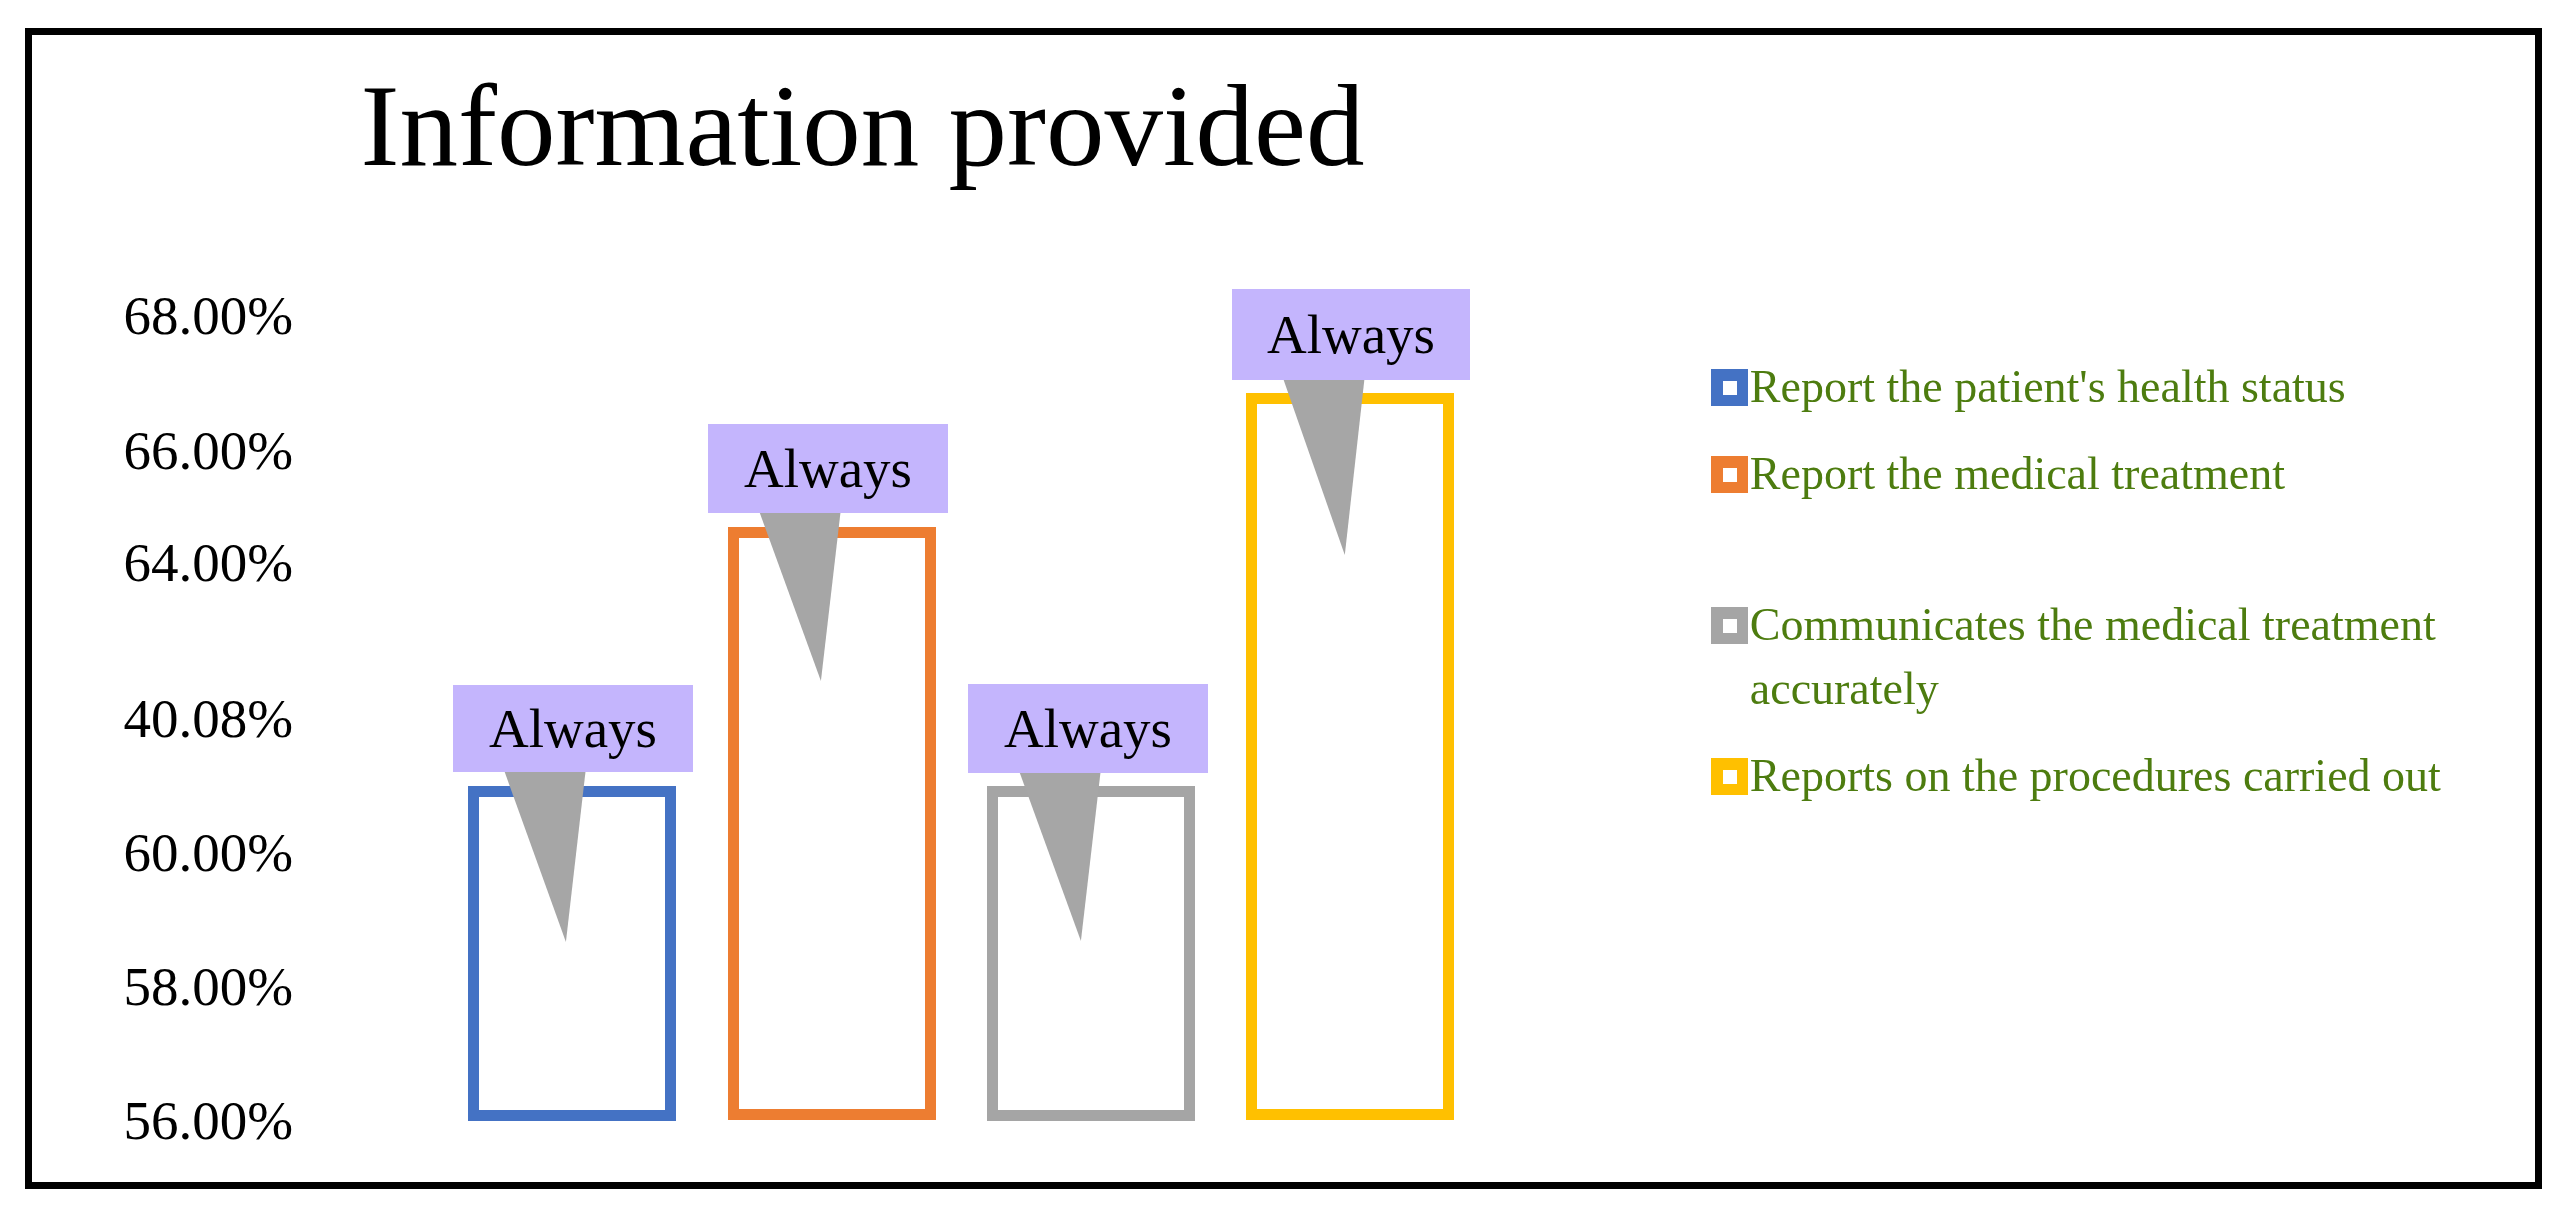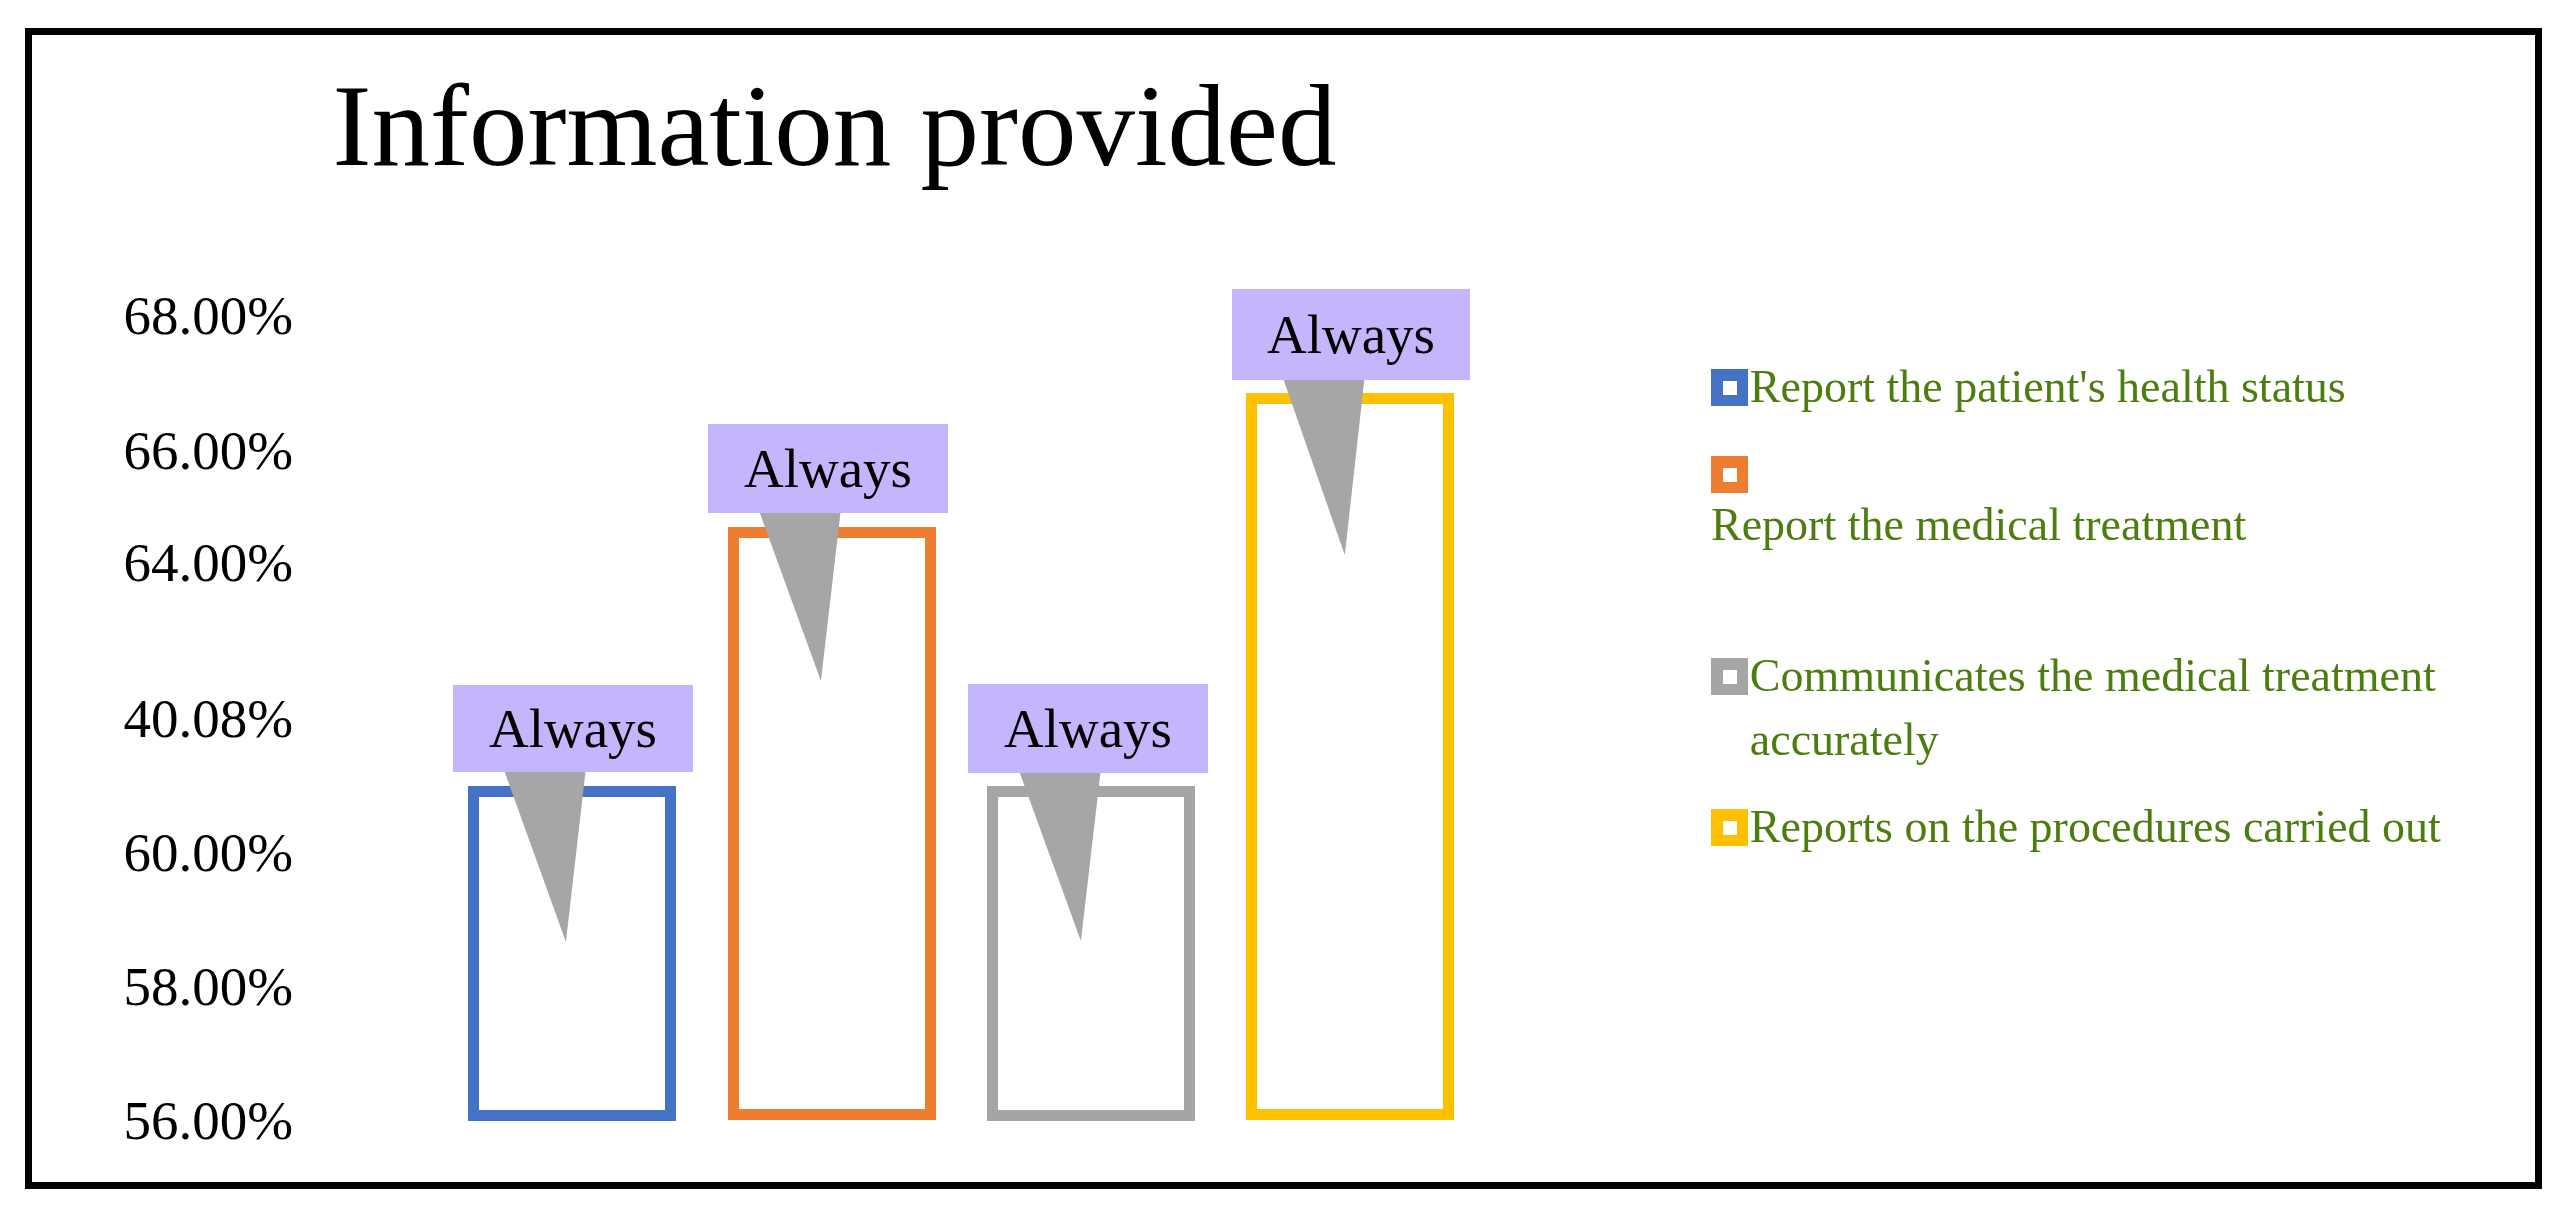--- a/index.html
+++ b/index.html
@@ -33,20 +33,21 @@
     position: absolute;
     left: 0;
     top: 62px;
     width: 1669px;
     text-align: center;
     font-size: 117px;
     line-height: 1.1;
     color: #000000;
     font-family: "Liberation Serif", "DejaVu Serif", serif;
     white-space: nowrap;
+    padding-left: 28px;
   }
   
   .plot-area {
     position: absolute;
     left: 0;
     top: 0;
     width: 1687px;
     height: 1216px;
   }
   
@@ -199,21 +200,21 @@
     </div>
   </div>
 
   <div class="legend">
     <div class="legend-item">
       <span class="legend-swatch" style="background:#4472C4;">
           <i></i>
         </span>
       <span class="legend-label">Report the patient's health status</span>
     </div>
-    <div class="legend-item" style="margin-bottom:87px;flex-direction:column;">
+    <div class="legend-item" style="margin-bottom:87px;">
       <span class="legend-swatch" style="background:#ED7D31;">
           <i></i>
         </span>
       <span class="legend-label">Report the medical treatment</span>
     </div>
     <div class="legend-item">
       <span class="legend-swatch" style="background:#A5A5A5;">
           <i></i>
         </span>
       <span class="legend-label">Communicates the medical treatment accurately</span>

